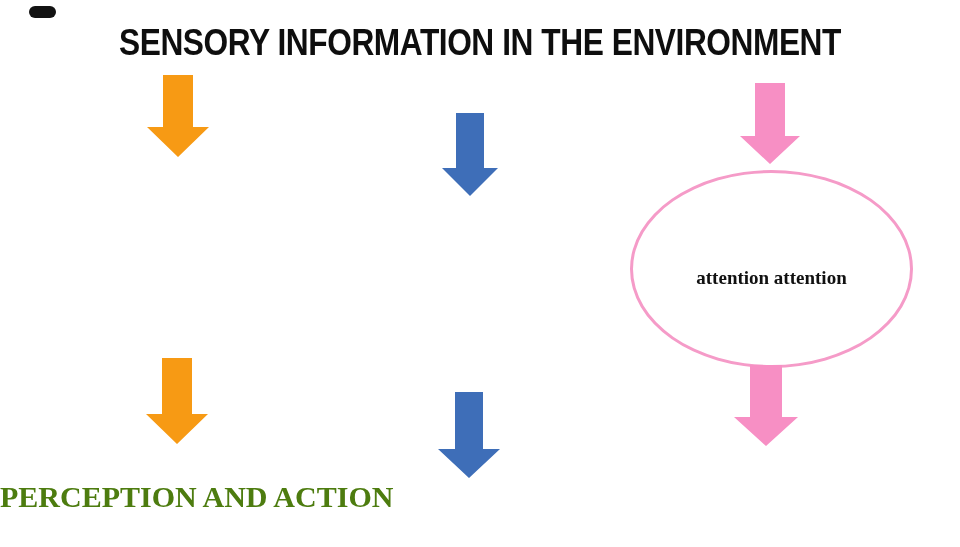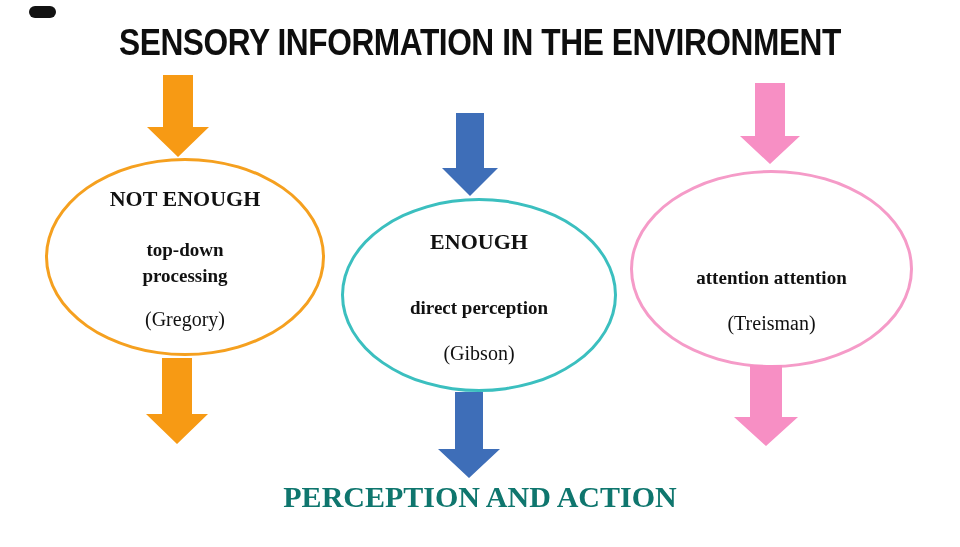--- a/index.html
+++ b/index.html
@@ -65,52 +65,39 @@
   .col-right .theorist{top:138px;}
 
   
   .arrows{
     position:absolute;left:0;top:0;width:960px;height:547px;
     pointer-events:none;z-index:5;
   }
   
   .footer{
     position:absolute;top:480px;left:0;width:100%;
-    text-align:center;
     font-family:"Liberation Serif", serif;
     font-weight:700;font-size:30px;line-height:34px;
-    color:#0f766e;
+    color:#4d7c0f;
     white-space:nowrap;
   }
 </style>
 </head>
 <body>
 
 <div class="slide">
 
   <div class="corner-mark"></div>
 
   <div class="title">SENSORY INFORMATION IN THE ENVIRONMENT</div>
 
-  <div class="ellipse col-left" style="border-color: rgb(245, 160, 31);">
-    <div class="heading">NOT ENOUGH</div>
-    <div class="process">top-down
-processing</div>
-    <div class="theorist">(Gregory)</div>
-  </div>
 
-  <div class="ellipse col-mid" style="border-color: rgb(59, 191, 191);">
-    <div class="heading">ENOUGH</div>
-    <div class="process">direct perception</div>
-    <div class="theorist">(Gibson)</div>
-  </div>
 
   <div class="ellipse col-right" style="border-color: rgb(245, 155, 200);">
     <div class="process">attention attention</div>
-    <div class="theorist">(Treisman)</div>
   </div>
 
   <svg class="arrows" viewBox="0 0 960 547">
     <polygon points="163,75 193,75 193,127 209,127 178,157 147,127 163,127" style="fill: rgb(247, 154, 20);"></polygon>
     <polygon points="162,358 192,358 192,414 208,414 177,444 146,414 162,414" style="fill: rgb(247, 154, 20);"></polygon>
     <polygon points="456,113 484,113 484,168 498,168 470,196 442,168 456,168" style="fill: rgb(62, 110, 184);"></polygon>
     <polygon points="455,392 483,392 483,449 500,449 469,478 438,449 455,449" style="fill: rgb(62, 110, 184);"></polygon>
     <polygon points="755,83 785,83 785,136 800,136 770,164 740,136 755,136" style="fill: rgb(247, 143, 196);"></polygon>
     <polygon points="750,365 782,365 782,417 798,417 766,446 734,417 750,417" style="fill: rgb(247, 143, 196);"></polygon>
   </svg>

